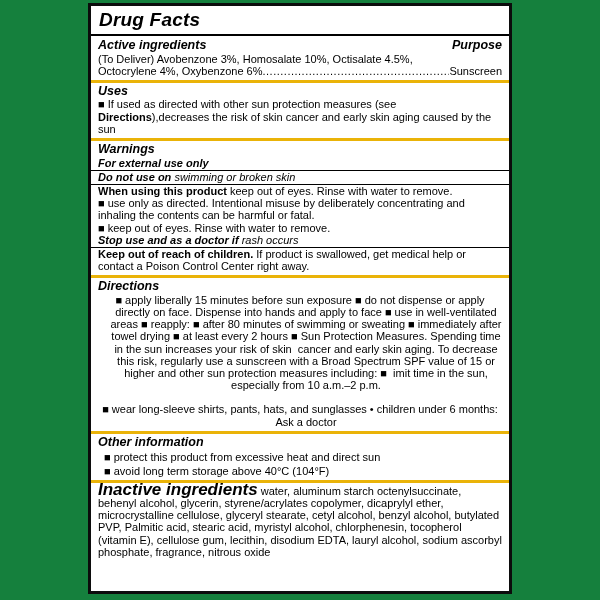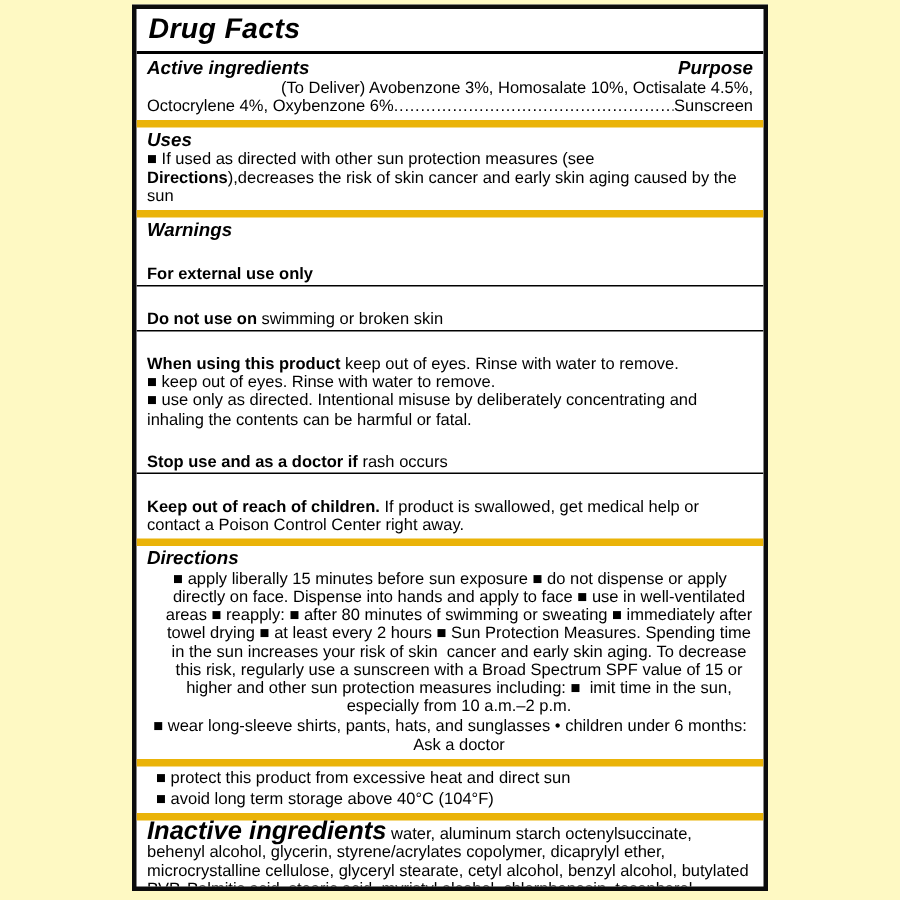--- a/index.html
+++ b/index.html
@@ -9,21 +9,21 @@
     height: 600px;
     background: #ffffff;
     font-family: "Liberation Sans", sans-serif;
     color: #000;
     -webkit-font-smoothing: antialiased;
   }
   .page {
     position: relative;
     width: 600px;
     height: 600px;
-    background: #fef9c3;
+    background: #15803d;
   }
   .label-box {
     position: absolute;
     left: 88px;
     top: 3px;
     width: 424px;
     height: 591px;
     box-sizing: border-box;
     border: 3px solid #0c0c0c;
     background: #ffffff;
@@ -36,23 +36,23 @@
   .label-title {
     margin: 0;
     font-size: 19px;
     line-height: 21px;
     font-weight: bold;
     font-style: italic;
     letter-spacing: 0.2px;
   }
   .sec {
     padding: 1px 7px 3px;
-    border-top: 5px solid #eab308;
+    border-top: 3px solid #eab308;
   }
-  .sec-active { border-top: none; padding-top: 2px; text-align: right; }
+  .sec-active { border-top: none; padding-top: 2px; }
   .h2 {
     font-size: 12.5px;
     line-height: 14.5px;
     font-weight: bold;
     font-style: italic;
   }
   .h2inline {
     font-size: 17px;
     font-weight: bold;
     font-style: italic;
@@ -74,30 +74,31 @@
     line-height: 12.2px;
   }
   .leader-row .dots {
     flex: 1;
     overflow: hidden;
     white-space: nowrap;
     letter-spacing: 0.5px;
   }
   .ruled {
     border-bottom: 1.5px solid #000;
-    margin: 16px -7px;
+    margin: 0 -7px;
     padding: 0 7px 1px;
+    font-style: italic;
   }
   .hang {
     padding-left: 12px;
     text-indent: -12px;
     white-space: pre-wrap;
     text-align: center;
   }
-  .mini-gap { margin-top: 1px; }
+  .mini-gap { margin-top: 12px; }
   .indent { padding-left: 6px; margin-top: 1.5px; }
   b { font-weight: bold; }
 </style>
 </head>
 <body>
 
 <div class="page">
   <div class="label-box">
 
     <div class="title-wrap">
@@ -120,33 +121,34 @@
     <section class="sec">
       <div class="h2">Uses</div>
       <div class="body"><span>■  If used as directed with other sun protection measures (see </span><b>Directions</b><span>),decreases the risk of skin cancer and early skin aging caused by the sun</span></div>
     </section>
 
     <section class="sec">
       <div class="h2">Warnings</div>
       <div class="body bold ruled">For external use only</div>
       <div class="body ruled"><b>Do not use on</b><span> swimming or broken skin</span></div>
       <div class="body"><b>When using this product</b><span> keep out of eyes. Rinse with water to remove.</span></div>
+      <div class="body">■ use only as directed. Intentional misuse by deliberately concentrating and inhaling the contents can be harmful or fatal.</div>
       <div class="body">■ keep out of eyes. Rinse with water to remove.</div>
-      <div class="body">■ use only as directed. Intentional misuse by deliberately concentrating and inhaling the contents can be harmful or fatal.</div>
       <div class="body ruled"><b>Stop use and as a doctor if</b><span> rash occurs</span></div>
       <div class="body"><b>Keep out of reach of children.</b><span> If product is swallowed, get medical help or contact a Poison Control Center right away.</span></div>
     </section>
 
     <section class="sec">
       <div class="h2">Directions</div>
       <div class="body hang">■ apply liberally 15 minutes before sun exposure ■ do not dispense or apply directly on face. Dispense into hands and apply to face ■ use in well-ventilated areas ■ reapply: ■ after 80 minutes of swimming or sweating ■ immediately after towel drying ■ at least every 2 hours ■ Sun Protection Measures. Spending time in the sun increases your risk of skin  cancer and early skin aging. To decrease this risk, regularly use a sunscreen with a Broad Spectrum SPF value of 15 or higher and other sun protection measures including: ■  imit time in the sun, especially from 10 a.m.–2 p.m.</div>
       <div class="body hang mini-gap">■ wear long-sleeve shirts, pants, hats, and sunglasses • children under 6 months: Ask a doctor</div>
     </section>
 
     <section class="sec">
+      <div class="h2">Other information</div>
       <div class="body indent">■  protect this product from excessive heat and direct sun</div>
       <div class="body indent">■  avoid long term storage above 40°C (104°F)</div>
     </section>
 
     <section class="sec">
       <div class="body"><span class="h2inline">Inactive ingredients</span><span> water, aluminum starch octenylsuccinate, behenyl alcohol, glycerin, styrene/acrylates copolymer, dicaprylyl ether, microcrystalline cellulose, glyceryl stearate, cetyl alcohol, benzyl alcohol, butylated PVP, Palmitic acid, stearic acid, myristyl alcohol, chlorphenesin, tocopherol (vitamin E), cellulose gum, lecithin, disodium EDTA, lauryl alcohol, sodium ascorbyl phosphate, fragrance, nitrous oxide</span></div>
     </section>
 
   </div>
 </div>

